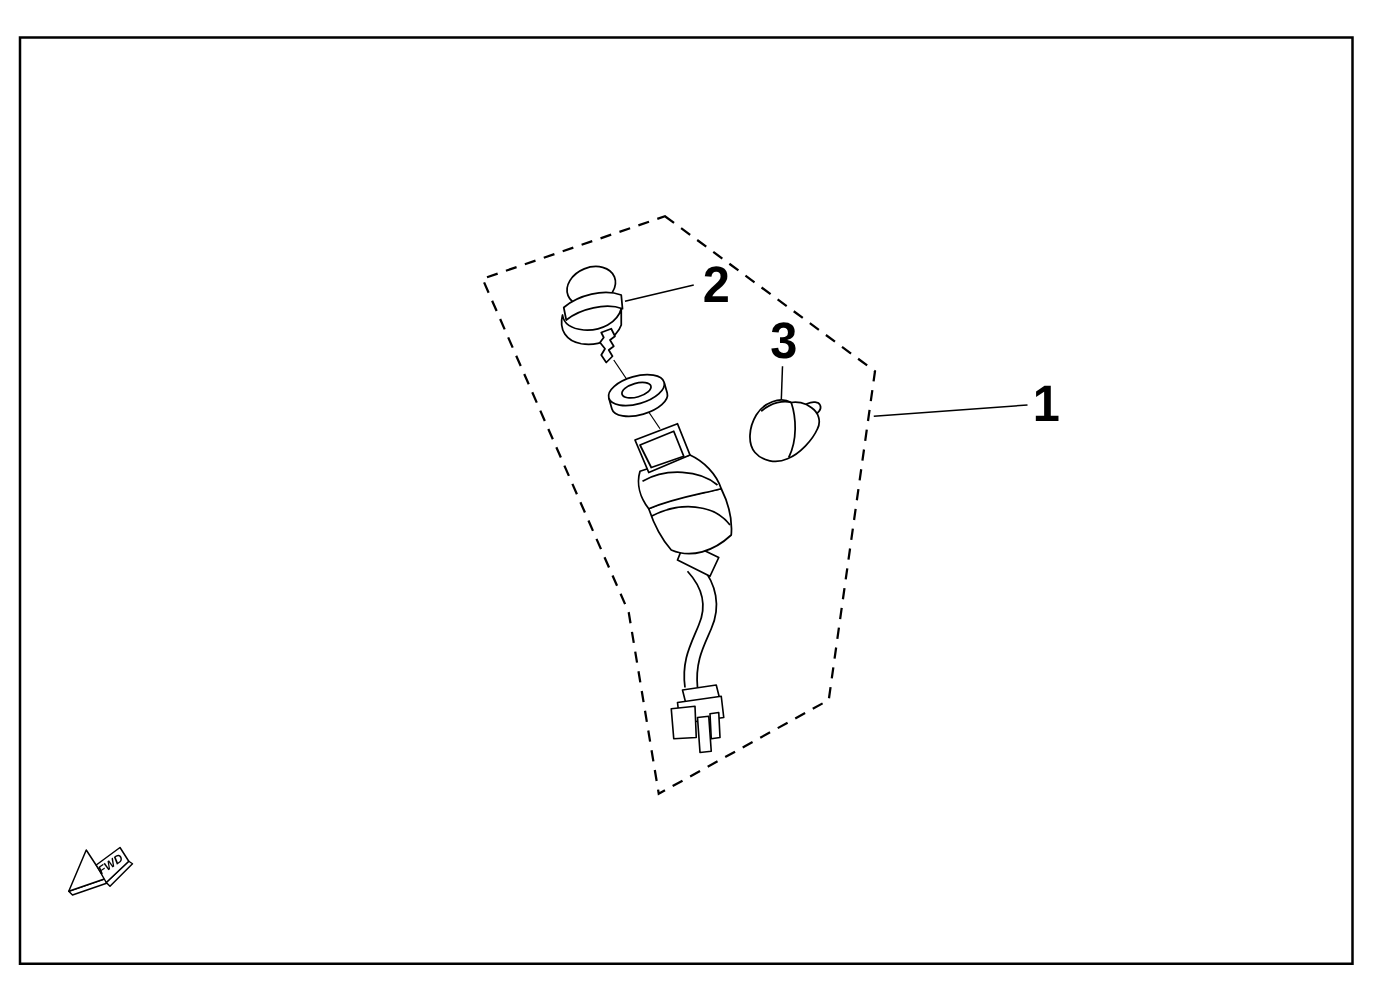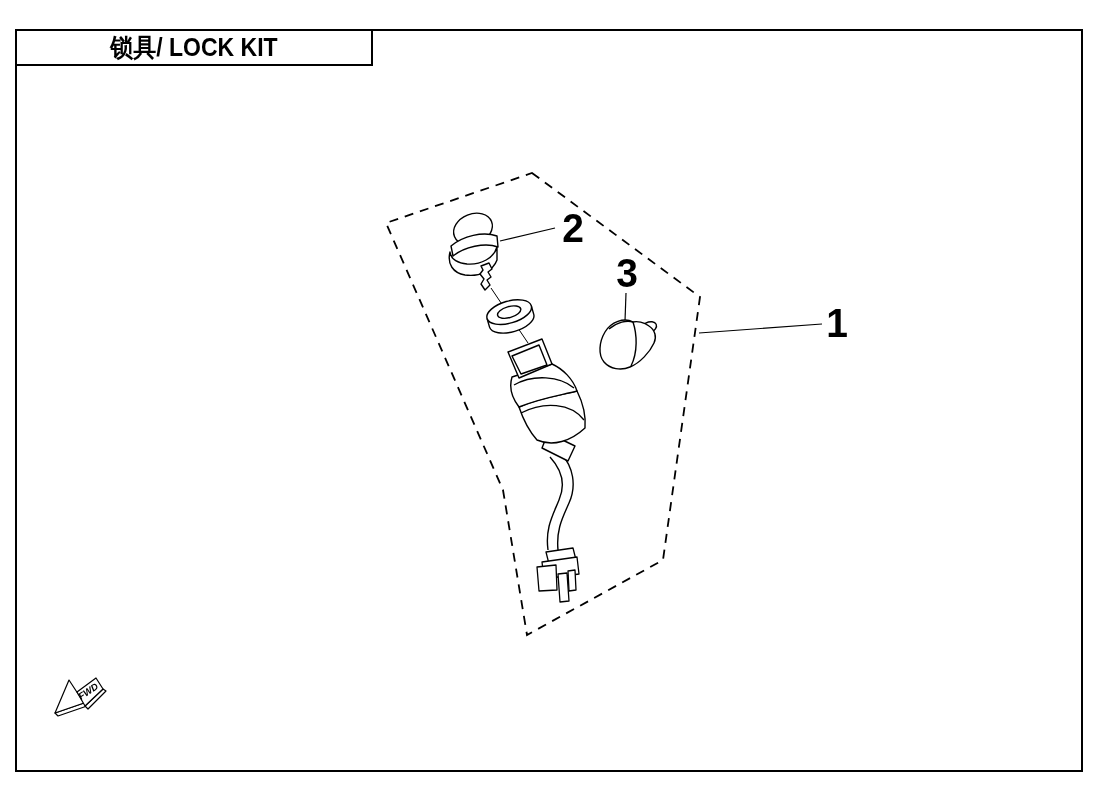--- a/index.html
+++ b/index.html
@@ -18,23 +18,20 @@
            line-height:1;color:#000;cursor:pointer;transform-origin:center;
            transform:translate(-50%,-50%) scaleX(.95);}
 </style>
 </head>
 <body>
 
 <div class="page">
 
   <div class="page-border"></div>
 
-  <div class="title-box">
-    <span class="title-text">锁具/ LOCK KIT</span>
-  </div>
 
   <svg class="diagram-svg" width="1100" height="800" viewBox="0 0 1100 800">
 
     <g>
       <polygon points="532,173 700,297 663,560 527,635 503,490 386,223" fill="none" stroke="#000" stroke-width="1.8" stroke-dasharray="9 7"></polygon>
     </g>
 
     <g stroke="#000" stroke-width="1.2" fill="none">
       <line x1="699" y1="333" x2="822" y2="324"></line>
       <line x1="500" y1="241" x2="555" y2="228"></line>

